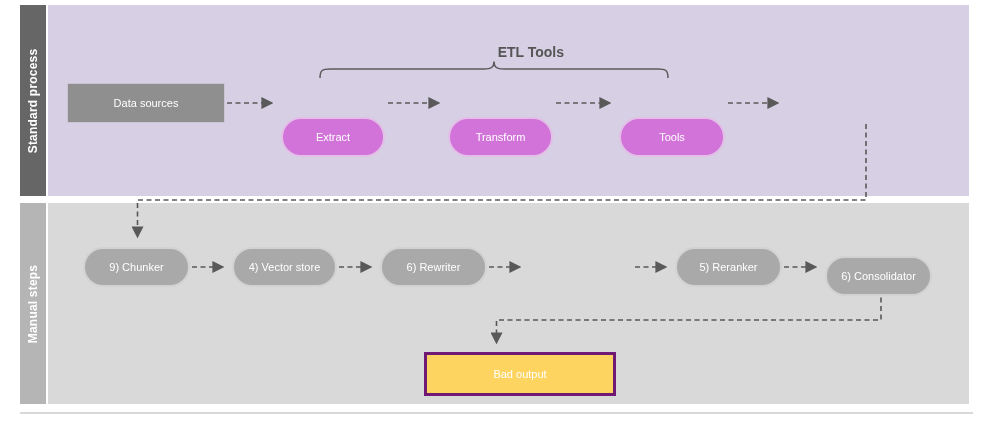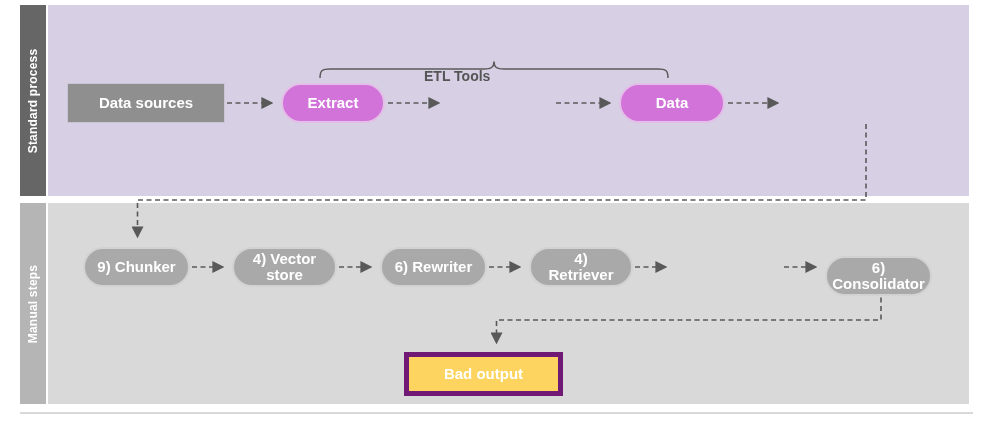--- a/index.html
+++ b/index.html
@@ -15,43 +15,43 @@
 
   .lane-strip{position:absolute;display:flex;align-items:center;justify-content:center;}
   .lane-strip span{transform:rotate(-90deg);white-space:nowrap;color:#ffffff;font-weight:bold;font-size:12px;letter-spacing:.2px;}
   .strip-standard{left:20px;top:5px;width:26px;height:191px;background:var(--laneStandardStrip);}
   .strip-manual{left:20px;top:203px;width:26px;height:201px;background:var(--laneManualStrip);}
   .lane-body{position:absolute;left:48px;width:921px;}
   .body-standard{top:5px;height:191px;background:var(--laneStandardBg);}
   .body-manual{top:203px;height:201px;background:var(--laneManualBg);}
 
   .node{position:absolute;display:flex;align-items:center;justify-content:center;text-align:center;
-        color:var(--nodeText);font-weight:bold;font-size:15px;line-height:16px;height:40px;}
+        color:var(--nodeText);font-weight:normal;font-size:11px;line-height:16px;height:40px;}
   .rect{background:var(--nodeGray);border:1px solid #c9c5d2;}
   .pill{border-radius:21px;}
-  .pill-m{background:var(--pillMagenta);border:2px solid #e3bfe8;}
+  .pill-m{background:var(--pillMagenta);border:2px solid #e3bfe8;margin-top:34px;}
   .pill-g{background:var(--pillGray);border:2px solid #d2d2d2;padding:0 10px;}
 
   
   .n-datasources{left:67px;top:83px;width:158px;}
   .n-extract{left:281px;top:83px;width:104px;}
   .n-transform{left:448px;top:83px;width:105px;}
   .n-load{left:619px;top:83px;width:106px;}
   .n-warehouse{left:787px;top:83px;width:160px;}
   
   .n-chunker{left:83px;top:247px;width:107px;}
   .n-vector{left:232px;top:247px;width:105px;}
   .n-rewriter{left:380px;top:247px;width:107px;}
   .n-retriever{left:529px;top:247px;width:104px;}
   .n-reranker{left:675px;top:247px;width:107px;}
   .n-consolidator{left:825px;top:256px;width:107px;}
-  .n-badoutput{left:404px;top:352px;width:159px;height:44px;background:var(--badOutputYellow);border:5px solid #701a75;}
+  .n-badoutput{left:424px;top:352px;width:192px;height:44px;background:var(--badOutputYellow);border:3px solid #701a75;}
 
-  .etl-label{position:absolute;left:424px;top:44px;width:140px;text-align:left;
-             color:var(--labelText);font-weight:bold;font-size:14px;margin-top:24px;}
+  .etl-label{position:absolute;left:424px;top:44px;width:140px;text-align:right;
+             color:var(--labelText);font-weight:bold;font-size:14px;}
   .overlay{position:absolute;left:0;top:0;pointer-events:none;}
   .divider{position:absolute;left:20px;top:412px;width:953px;height:2px;background:#d9d9d9;}
 </style>
 </head>
 <body>
 
 <div class="canvas">
 
   <div class="lane-strip strip-standard">
     <span>Standard process</span>
@@ -82,23 +82,24 @@
       <path d="M784,267 H815" marker-end="url(#arr)"></path>
       <path d="M881,289 V320 H496.5 V342" marker-end="url(#arr)"></path>
     </g>
     <path d="M320,78 C320,70 322.5,69 330,69 L484,69 C491,69 494,67.5 494,61.5 C494,67.5 497,69 504,69 L658,69 C665.5,69 668,70 668,78" stroke="#595959" stroke-width="1.5" fill="none"></path>
   </svg>
 
   <div class="etl-label">ETL Tools</div>
 
   <div class="node rect n-datasources">Data sources</div>
   <div class="node pill pill-m n-extract">Extract</div>
-  <div class="node pill pill-m n-load">Data</div>
+  <div class="node pill pill-m n-transform">Transform</div>
+  <div class="node pill pill-m n-load">Tools</div>
 
   <div class="node pill pill-g n-chunker">9) Chunker</div>
   <div class="node pill pill-g n-vector">4) Vector store</div>
   <div class="node pill pill-g n-rewriter">6) Rewriter</div>
-  <div class="node pill pill-g n-retriever">4) Retriever</div>
+  <div class="node pill pill-g n-reranker">5) Reranker</div>
   <div class="node pill pill-g n-consolidator">6) Consolidator</div>
   <div class="node n-badoutput">Bad output</div>
 
   <div class="divider"></div>
 </div>
 
 </body></html>

